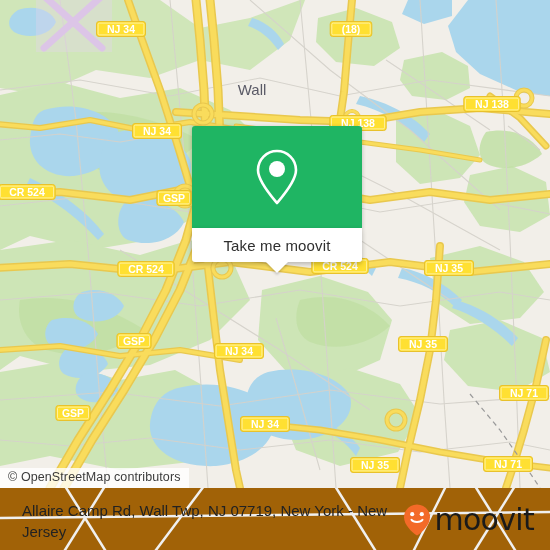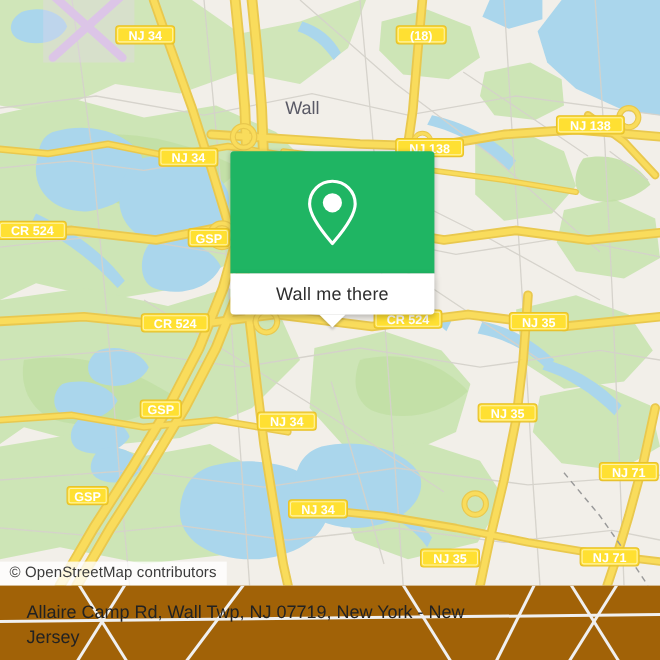--- a/index.html
+++ b/index.html
@@ -310,34 +310,43 @@
   </div>
 
   <div class="popup">
     <div class="popup-body">
       <svg width="46" height="58" viewBox="0 0 46 58">
         <path d="M23,3 C12.5,3 4,11.5 4,22 C4,33.5 18,49 23,55 C28,49 42,33.5 42,22 C42,11.5 33.5,3 23,3 Z" fill="none" stroke="#ffffff" stroke-width="2.6" stroke-linejoin="round"></path>
         <circle cx="23" cy="21" r="8" fill="#ffffff"></circle>
       </svg>
     </div>
     <div class="popup-foot">
-      <span>Wall me there</span>
+      <span>Take me moovit</span>
       <div class="popup-arrow"></div>
     </div>
   </div>
 
   <div class="footer">
     <svg class="footer-wm" viewBox="0 0 550 62">
       <g stroke="#F0F0F0" stroke-width="2.5" fill="none">
         <path d="M60,-10 L110,70"></path>
         <path d="M110,-10 L60,70"></path>
         <path d="M330,-10 L380,70"></path>
         <path d="M470,-10 L520,70"></path>
         <path d="M520,-10 L470,70"></path>
         <path d="M-10,30 L560,24"></path>
         <path d="M150,70 L210,-10"></path>
         <path d="M410,70 L450,-10"></path>
       </g>
     </svg>
     <div class="footer-text">Allaire Camp Rd, Wall Twp, NJ 07719, New York - New Jersey</div>
+    <div class="brand">
+      <svg width="30" height="34" viewBox="0 0 30 34">
+        <path d="M15,1.5 C7.8,1.5 2,7.2 2,14.2 C2,21.8 10,29.5 15,32.5 C20,29.5 28,21.8 28,14.2 C28,7.2 22.2,1.5 15,1.5 Z" fill="#F36A28"></path>
+        <circle cx="10.2" cy="11.2" r="2.1" fill="#ffffff"></circle>
+        <circle cx="19.8" cy="11.2" r="2.1" fill="#ffffff"></circle>
+        <path d="M9.5,16.8 C11.4,19.8 18.6,19.8 20.5,16.8" fill="none" stroke="#ffffff" stroke-width="2" stroke-linecap="round"></path>
+      </svg>
+      <span class="brand-word">moovit</span>
+    </div>
   </div>
 
 </div>
 
 </body></html>

